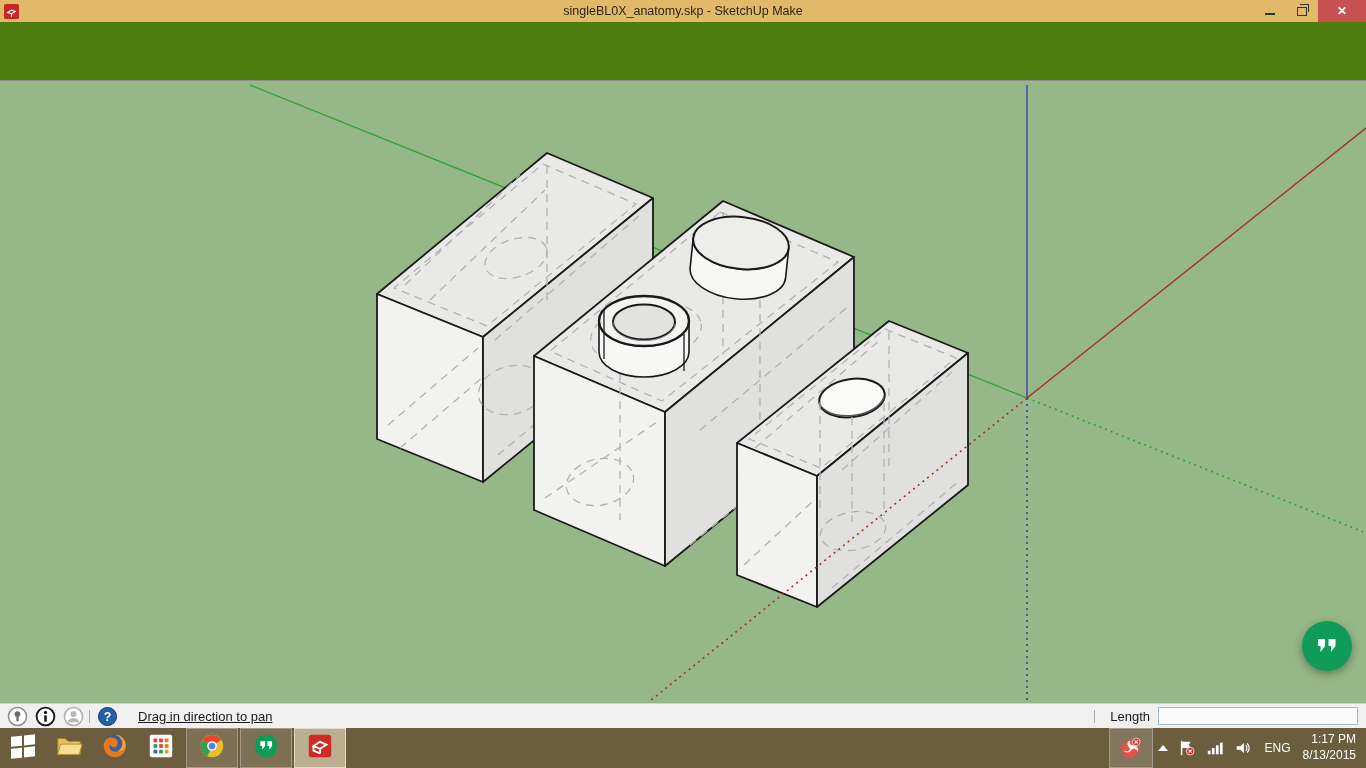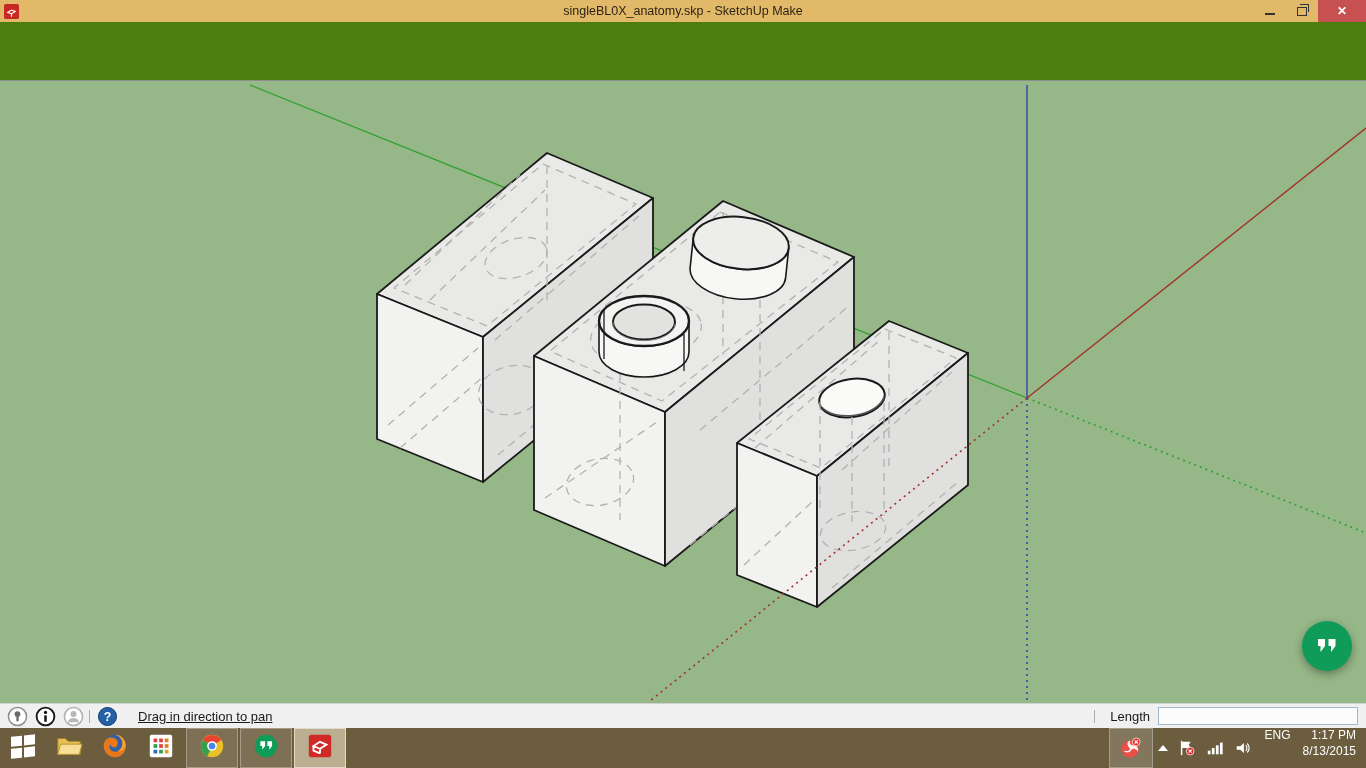--- a/index.html
+++ b/index.html
@@ -49,21 +49,21 @@
   .sb-right{margin-left:auto;display:flex;align-items:center;}
   .len-label{margin:0 8px 0 10px;}
   .len-input{width:192px;height:16px;border:1px solid #9FB9D0;background:#FBFBFB;margin-right:8px;font-size:12px;padding:0 3px;}
   
   .taskbar{position:absolute;left:0;top:728px;width:1366px;height:40px;background:#6B5D3E;
     display:flex;align-items:center;color:#FFF;}
   .tk-btn{width:46px;height:40px;display:flex;align-items:center;justify-content:center;box-sizing:border-box;}
   .tk-btn svg{width:28px;height:28px;}
   .tk-btn.boxed{width:52px;border:1px solid rgba(255,255,255,0.30);background:rgba(255,255,255,0.12);margin-left:2px;}
   .tk-btn.active-app{background:rgba(255,243,214,0.55);border:1px solid rgba(255,255,255,0.55);}
-  .tray{margin-left:auto;display:flex;height:40px;}
+  .tray{margin-left:auto;display:flex;align-items:center;height:40px;}
   .tray-btn{height:40px;display:flex;align-items:center;justify-content:center;padding:0 5px;}
   .tray-btn.boxed{background:rgba(255,255,255,0.16);border:1px solid rgba(255,255,255,0.28);width:44px;box-sizing:border-box;}
   .tray-btn svg{width:18px;height:18px;}
   .tray-btn .notif{width:26px;height:26px;}
   .up-arrow{width:0;height:0;border-left:5px solid transparent;border-right:5px solid transparent;border-bottom:6px solid #FFF;}
   .lang{font-size:12px;padding:0 8px;}
   .clock{font-size:12px;text-align:right;line-height:1.3;padding:0 10px 0 4px;}
 </style>
 </head>
 <body>

